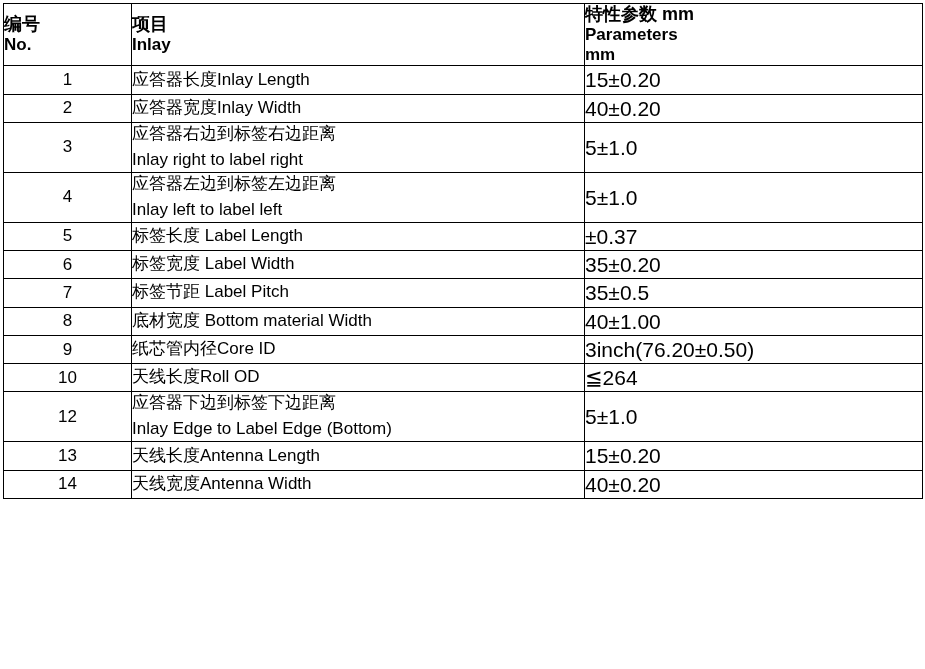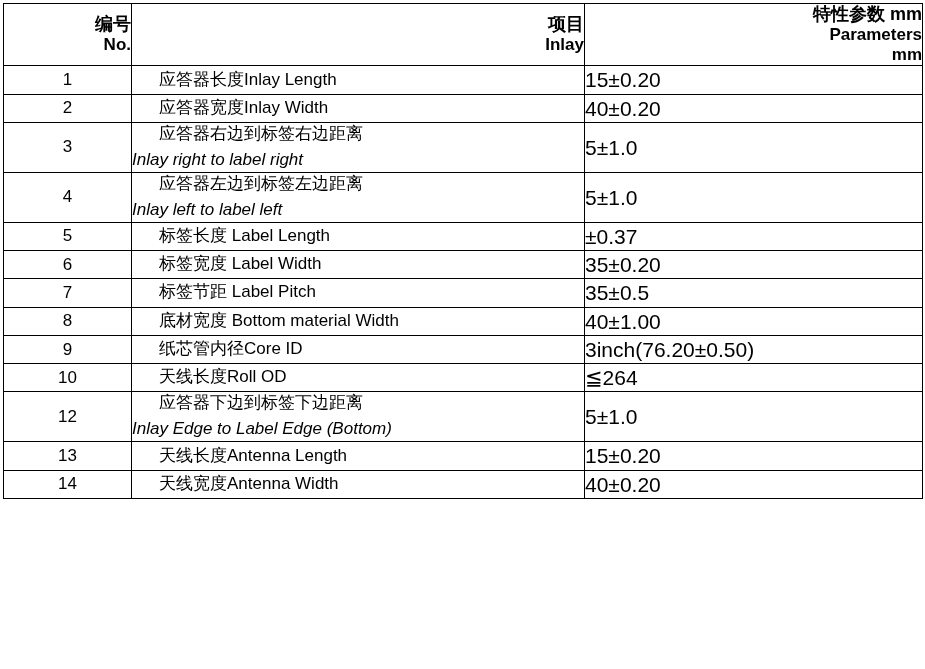--- a/index.html
+++ b/index.html
@@ -25,21 +25,21 @@
   .spec-table col.col-param { width: 338px; }
 
   .spec-table th,
   .spec-table td {
     border: 1px solid #000000;
     vertical-align: middle;
     padding: 0;
   }
 
   .head-cell {
-    text-align: right;
+    text-align: left;
     font-weight: bold;
     padding: 5px 2px 7px 2px;
     line-height: 1.18;
   }
   .head-cell .line-cn {
     font-size: 18px;
     display: block;
   }
   .head-cell .line-en {
     font-size: 17px;
@@ -55,29 +55,27 @@
     font-size: 17px;
     padding: 3px 0;
   }
   .cell-item {
     font-size: 17px;
     padding: 4px 0 4px 12px;
     line-height: 1.35;
   }
   .cell-item .cn {
     display: inline;
-    margin-left: 27px;
   }
   .cell-item.two-line .cn,
   .cell-item.two-line .en {
     display: block;
   }
   .cell-item.two-line .en {
     margin-top: 3px;
-    font-style: italic;
   }
   .cell-param {
     font-size: 21px;
     padding: 4px 0 4px 10px;
     line-height: 1.3;
   }
 </style>
 </head>
 <body>
 

